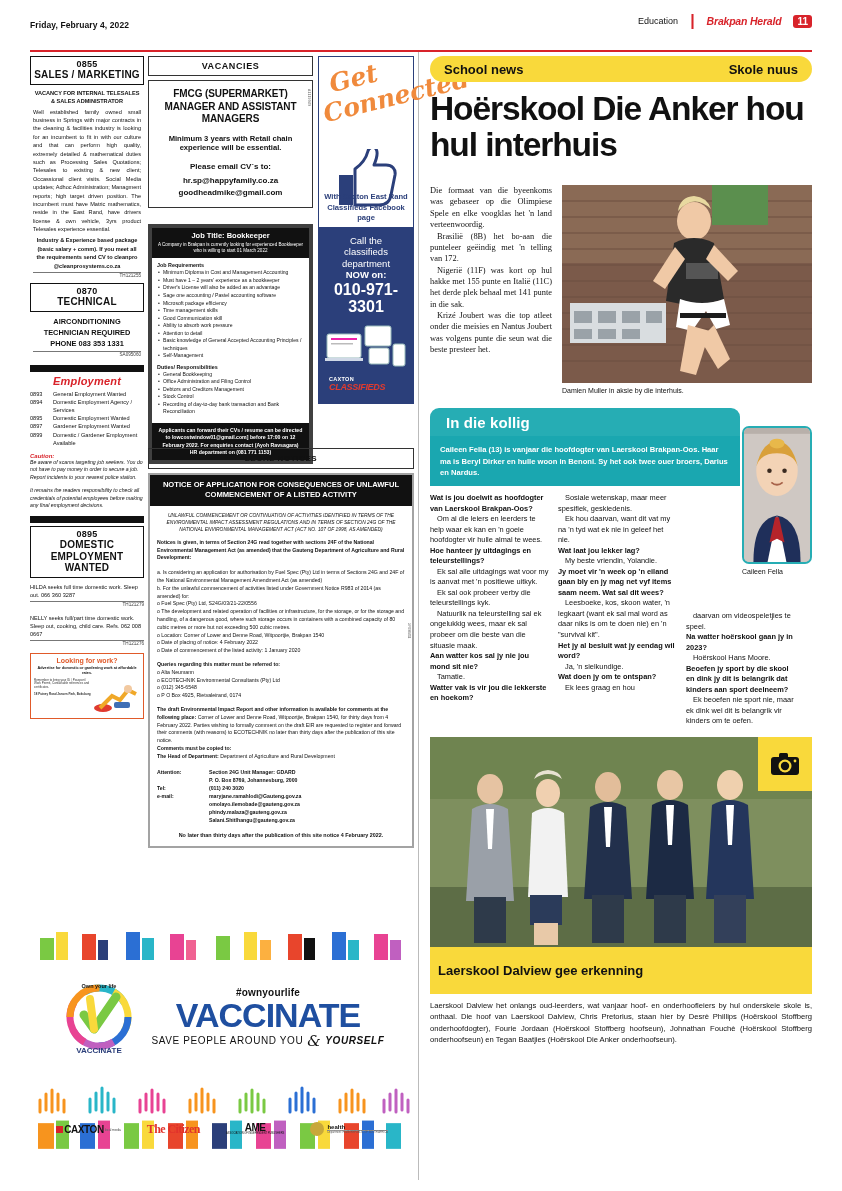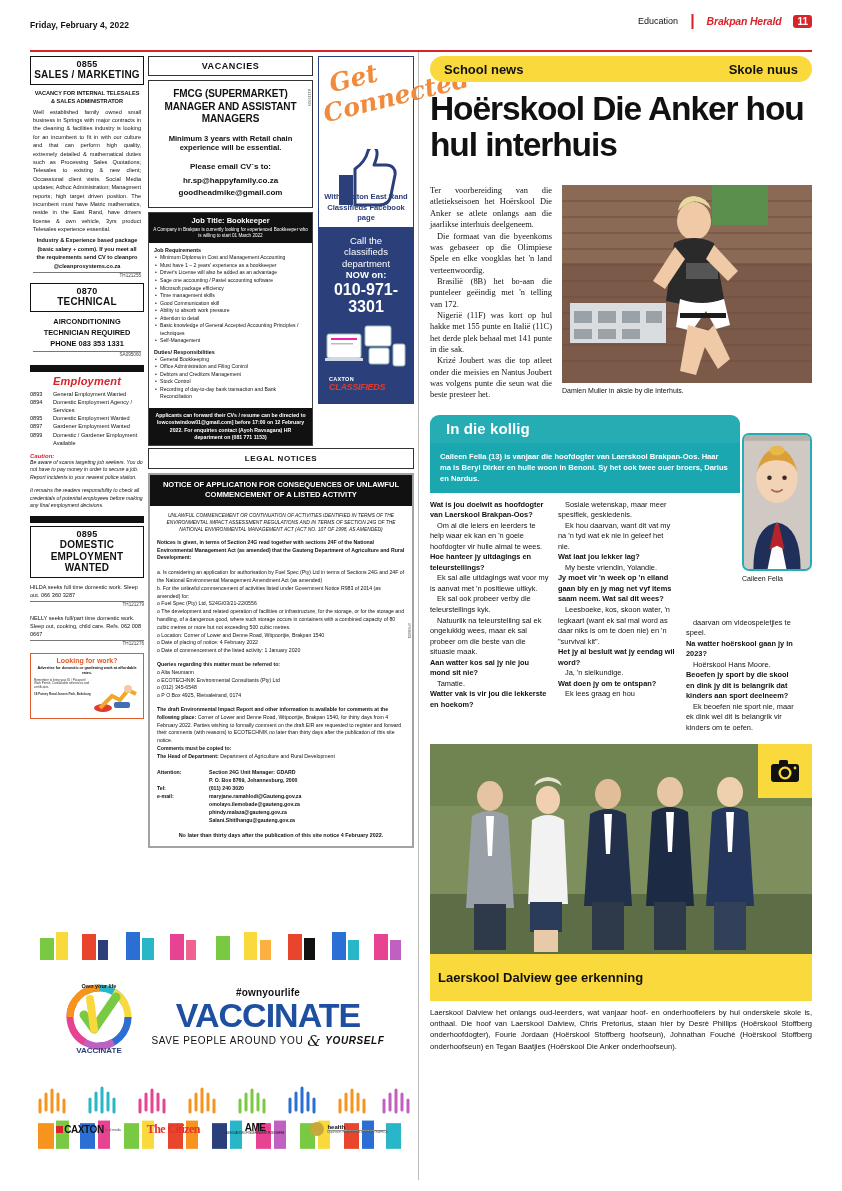--- a/index.html
+++ b/index.html
@@ -63,21 +63,21 @@
   
   #col2 { position:absolute; left:148px; top:56px; width:165px; }
   .vac-head { border:1px solid #333; text-align:center; font-weight:bold; font-size:9px; padding:4px 0; letter-spacing:.6px;}
   .fmcg { border:1px solid #333; margin-top:4px; padding:7px 6px 8px; text-align:center; position:relative;}
   .fmcg h3 { margin:0; font-size:10px; line-height:1.25; letter-spacing:-.1px;}
   .fmcg .sub { font-size:7.6px; font-weight:bold; margin-top:8px; line-height:1.3;}
   .fmcg .em { font-size:8px; font-weight:bold; margin-top:8px; line-height:1.45;}
   .sidecode { position:absolute; right:1px; top:8px; font-size:3.4px; color:#666;
               writing-mode:vertical-rl; letter-spacing:.3px;}
 
-  .bk { margin-top:4px; border:1px solid #404040; }
+  .bk { margin-top:16px; border:4px solid #404040; }
   .bk .bar { background:#111; color:#fff; text-align:center; padding:3px 4px 4px; }
   .bk .bar .t { font-weight:bold; font-size:7.5px; }
   .bk .bar .d { font-size:4.6px; line-height:1.35; margin-top:2px; }
   .bk .bd { padding:4px 5px 3px; }
   .bk h5 { margin:0 0 1px; font-size:5.4px; }
   .bk ul { margin:0 0 4px; padding-left:6px; list-style:none; }
   .bk li { font-size:5.1px; line-height:1.48; position:relative; }
   .bk li:before { content:"•"; position:absolute; left:-5px; }
   .bk .foot { background:#111; color:#fff; font-size:5.2px; font-weight:bold; line-height:1.4; padding:4px 6px; text-align:center;}
 
@@ -585,21 +585,20 @@
 
     <div class="sn-band">
       <span>School news</span>
       <span>Skole nuus</span>
     </div>
 
     <h1 class="headline">Hoërskool Die Anker hou hul interhuis</h1>
 
     <div class="story">
       <div class="txt">
-        <p>Ter voorbereiding van die atletiekseisoen het Hoërskool Die Anker se atlete onlangs aan die jaarlikse interhuis deelgeneem.</p>
         <p>Die formaat van die byeenkoms was gebaseer op die Olimpiese Spele en elke voogklas het 'n land verteenwoordig.</p>
         <p>Brasilië (8B) het bo-aan die punteleer geëindig met 'n telling van 172.</p>
         <p>Nigerië (11F) was kort op hul hakke met 155 punte en Italië (11C) het derde plek behaal met 141 punte in die sak.</p>
         <p>Krizé Joubert was die top atleet onder die meisies en Nantus Joubert was volgens punte die seun wat die beste presteer het.</p>
       </div>
       <div class="ph">
         <div class="photo" style="height:198px">
           <svg viewBox="0 0 250 198" width="100%" height="100%" preserveAspectRatio="none">
             <rect width="250" height="198" fill="#7b5a4a"></rect>
             <rect y="0" width="250" height="78" fill="#8a6a55"></rect>

